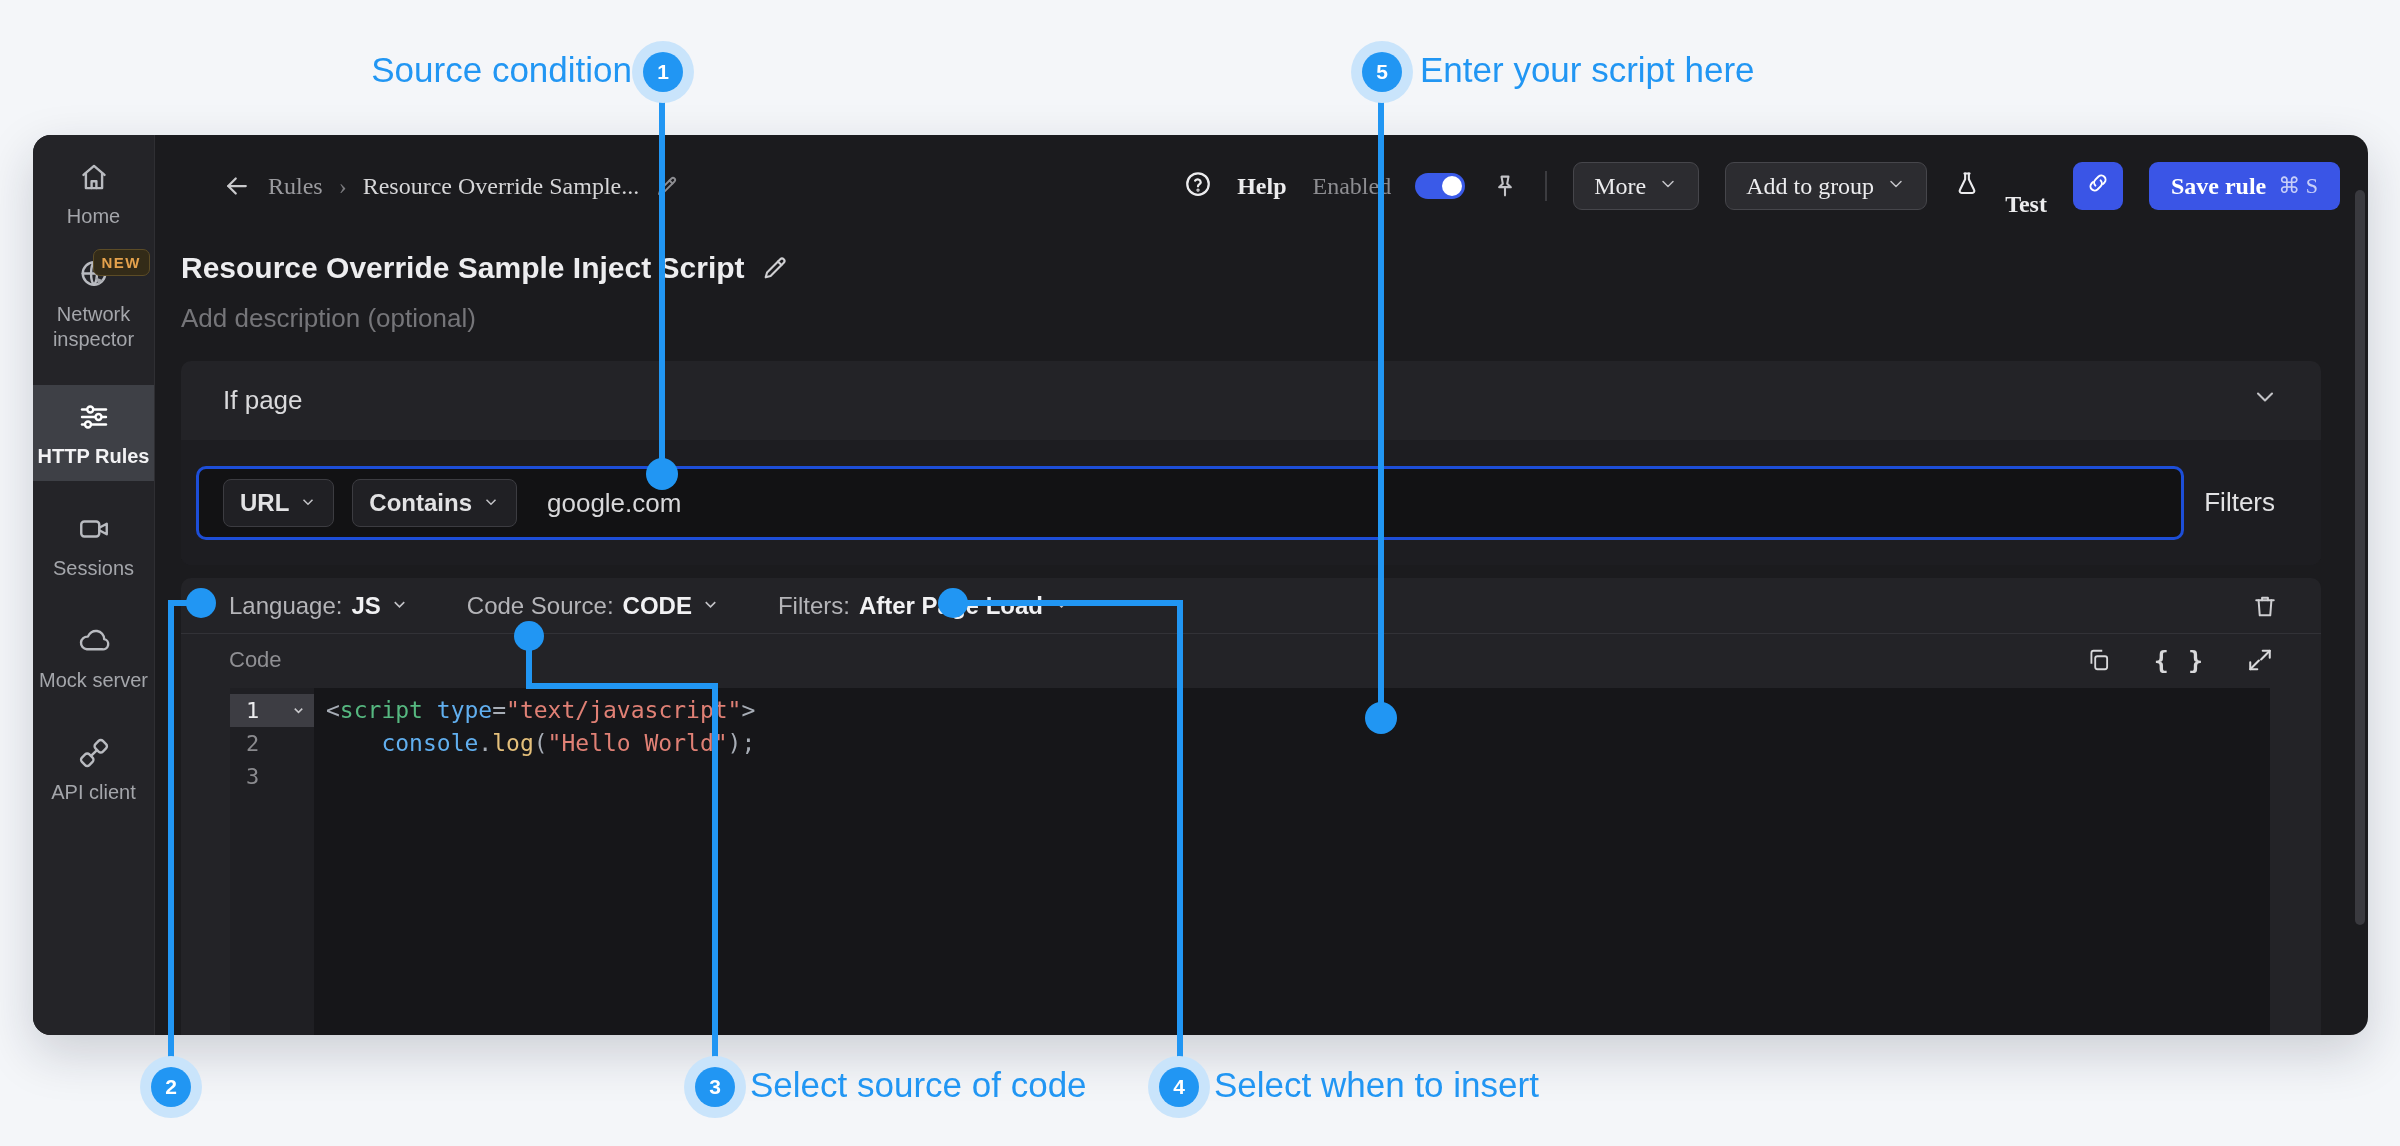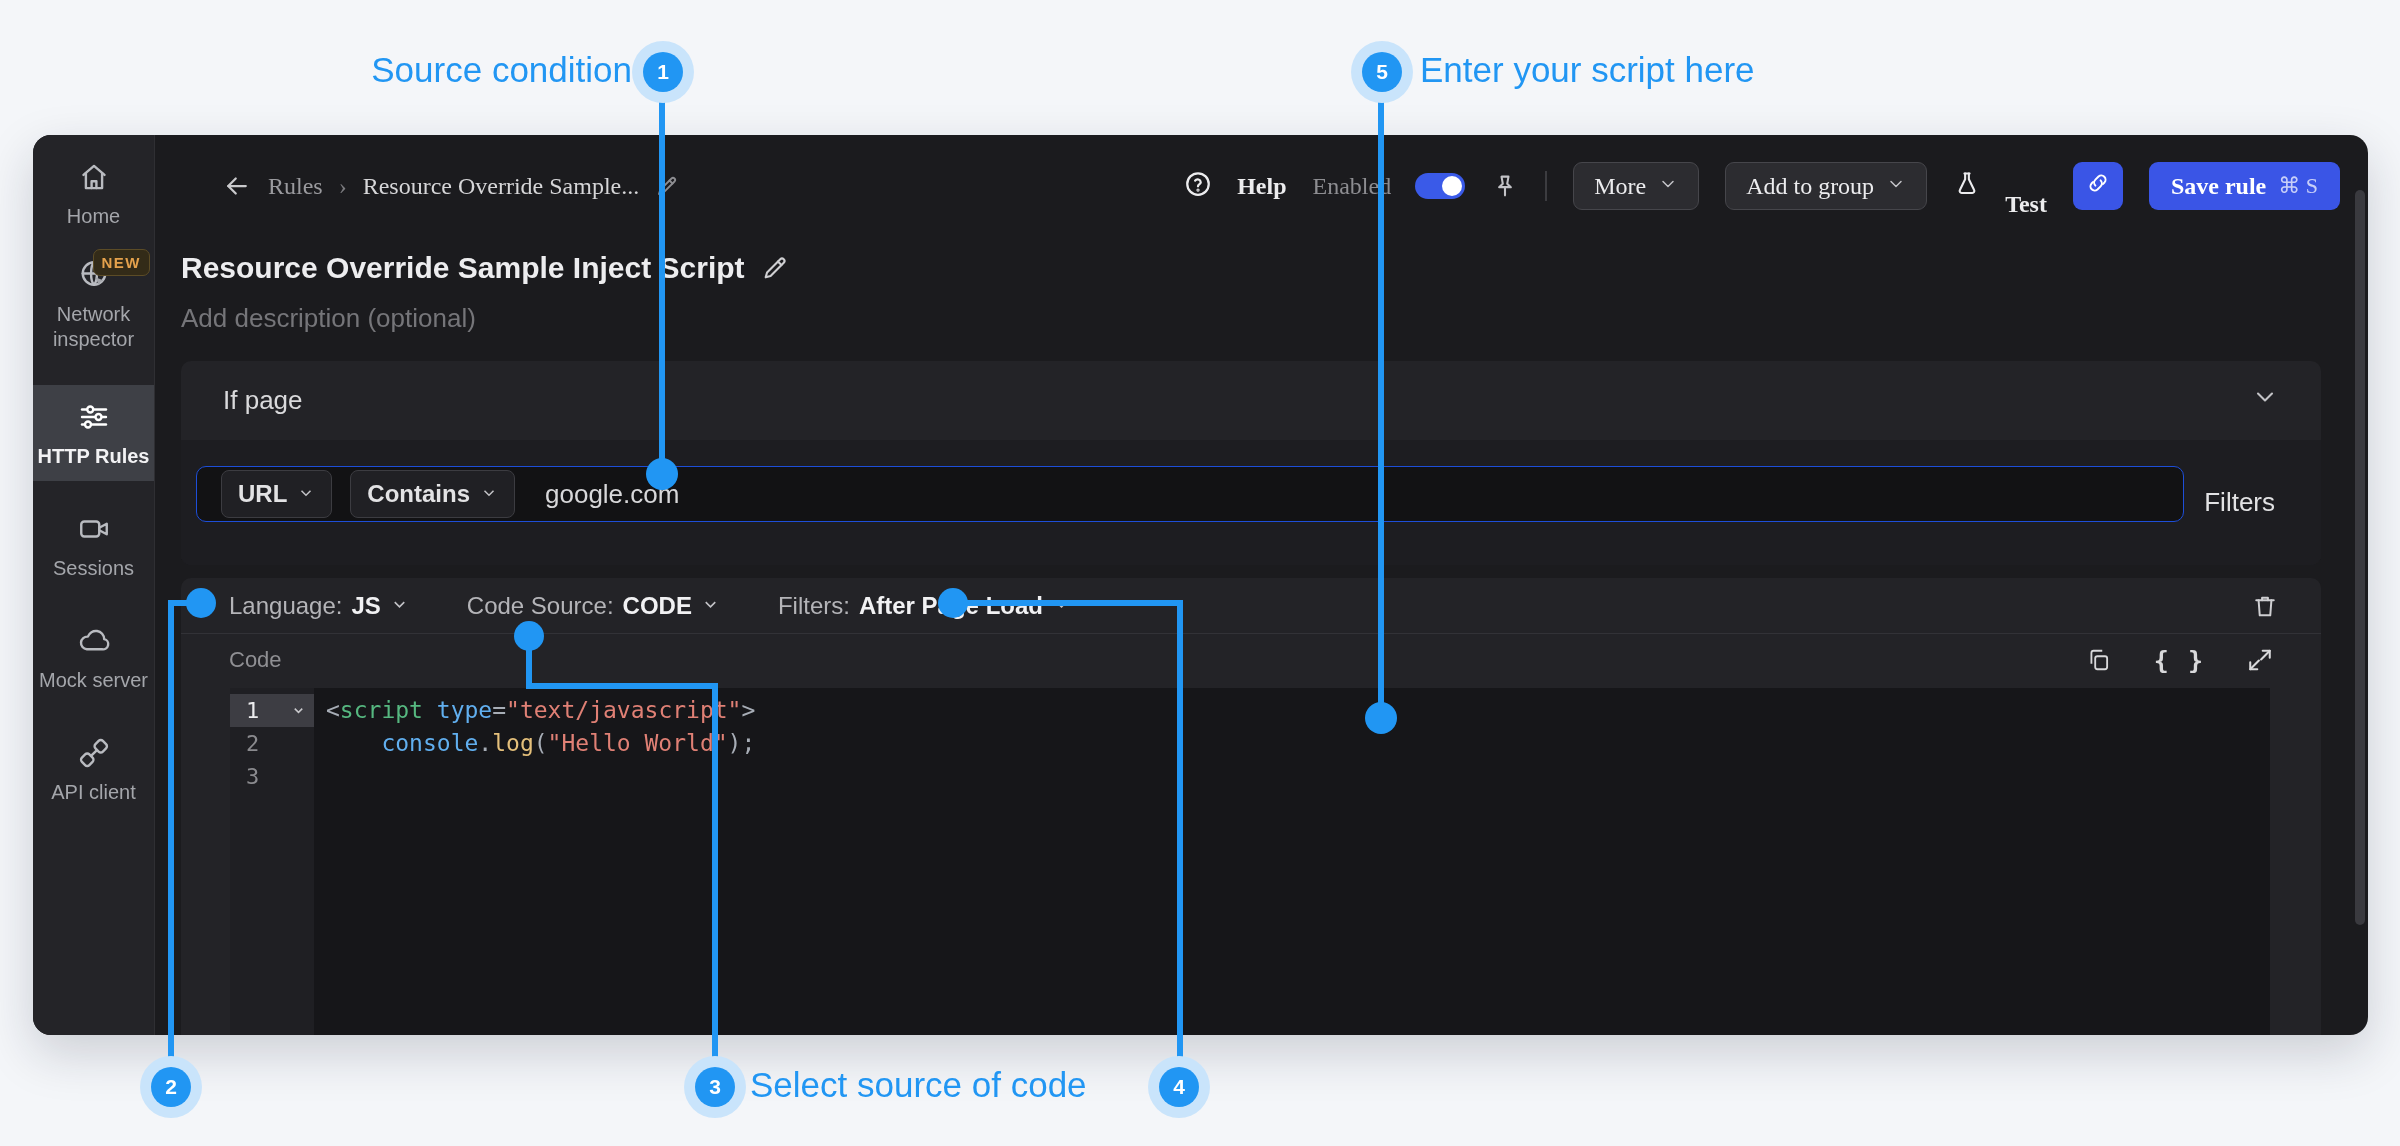--- a/index.html
+++ b/index.html
@@ -89,22 +89,22 @@
     background:#232327; border-radius:10px;
   }
   .panel-src-head {
     height:79px; display:flex; align-items:center; justify-content:space-between;
     padding:0 42px; color:#dadadc; font-size:26px;
   }
   .panel-src-body {
     position:relative; height:125px; background:#1d1d21; border-radius:0 0 10px 10px;
   }
   .src-box {
-    position:absolute; left:15px; top:26px; right:137px; height:56px;
-    background:#121214; border:1px solid #1d4ed8; border-radius:10px;
+    position:absolute; left:15px; top:26px; right:137px; height:74px;
+    background:#121214; border:3px solid #1d4ed8; border-radius:10px;
     display:flex; align-items:center; padding:4px 24px; gap:18px;
   }
   .dd-btn {
     height:48px; padding:0 16px; display:flex; align-items:center; gap:10px;
     background:#202024; border:1px solid #3c3c41; border-radius:8px;
     color:#e2e2e4; font-size:24px; font-weight:600; cursor:pointer; font-family:inherit;
   }
   .src-value { color:#d8d8da; font-size:26px; margin-left:12px; }
   .filters-lbl { position:absolute; right:46px; top:0; height:125px; display:flex; align-items:center; color:#e2e2e4; font-size:26px; cursor:pointer; }
 
@@ -473,14 +473,15 @@
 
   <span class="num-circle" style="left:1362px; top:52px;">5</span>
   <span class="annot-label" style="left:1420px; top:50px;">Enter your script here</span>
 
   <span class="num-circle" style="left:151px; top:1067px;">2</span>
 
   <span class="num-circle" style="left:695px; top:1067px;">3</span>
   <span class="annot-label" style="left:750px; top:1065px;">Select source of code</span>
 
   <span class="num-circle" style="left:1159px; top:1067px;">4</span>
+  <span class="annot-label" style="left:1214px; top:1065px;">Select when to insert</span>
 
 </div>
 
 </body></html>

